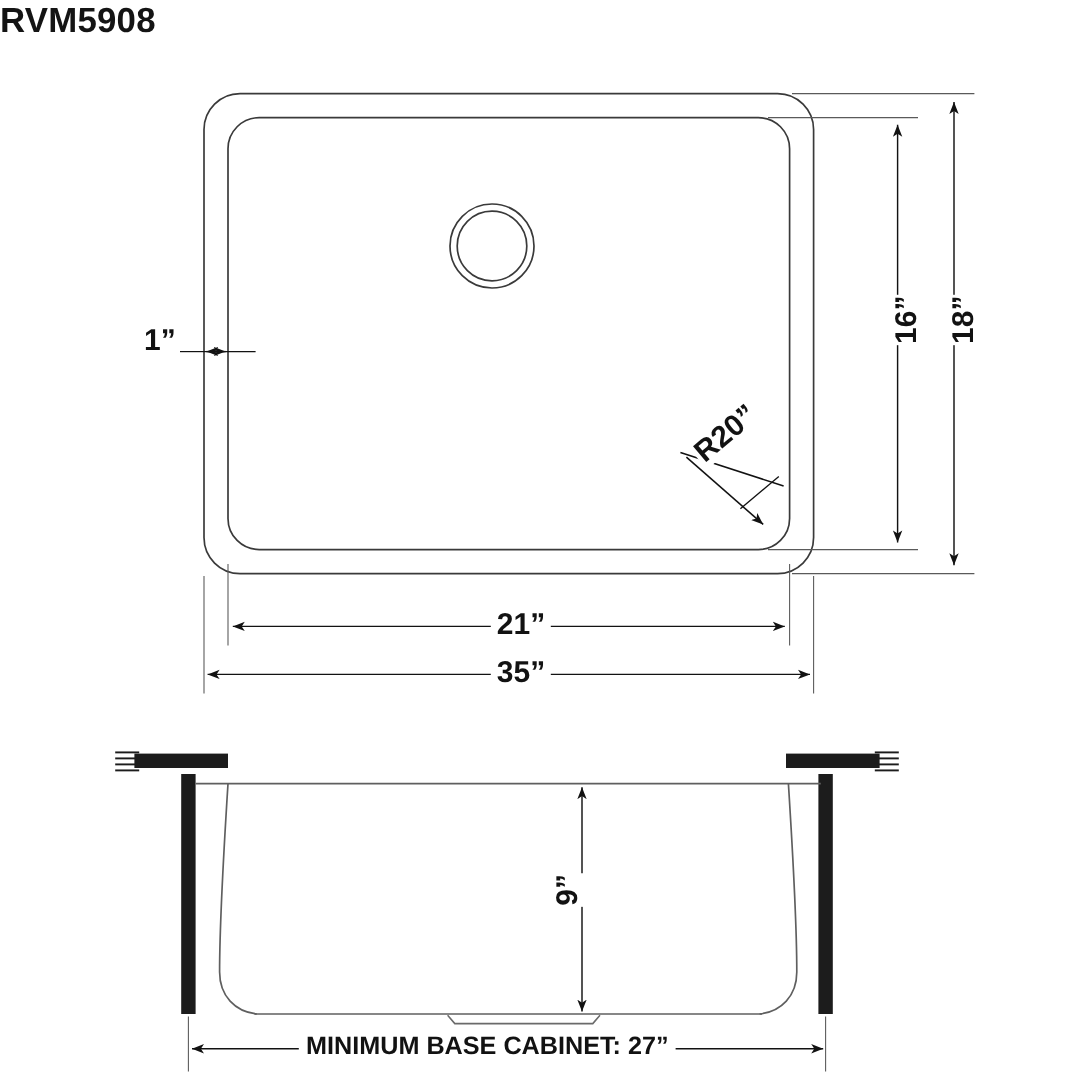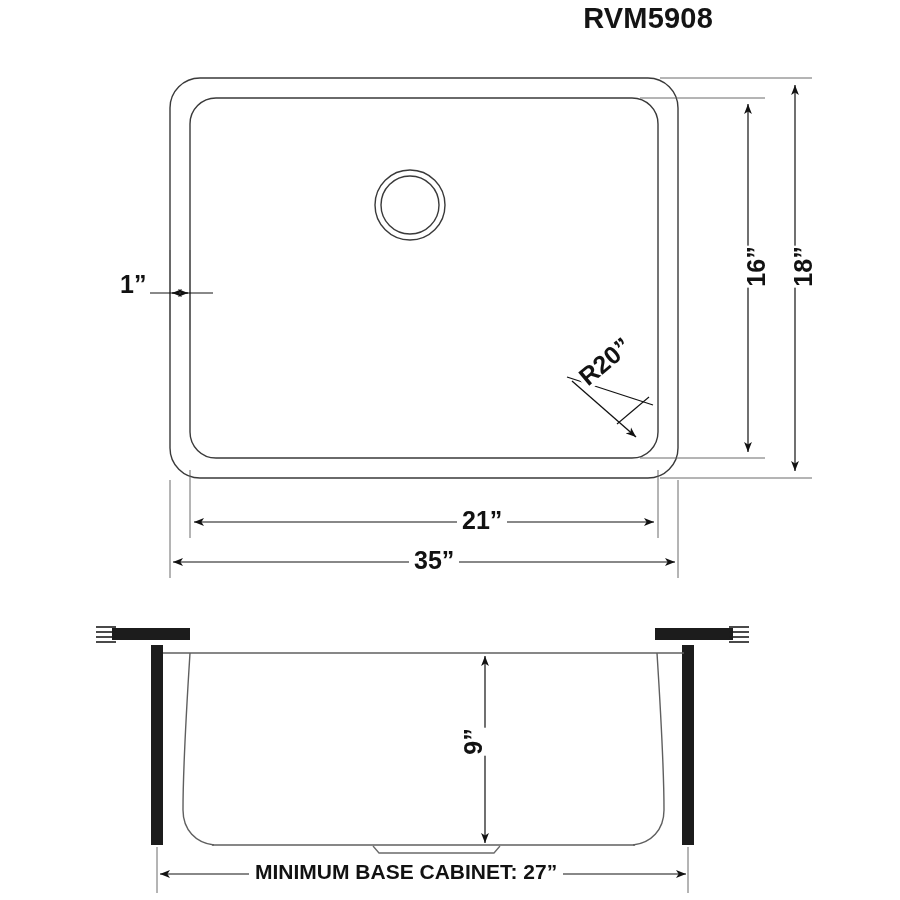--- a/index.html
+++ b/index.html
@@ -18,21 +18,21 @@
     position: relative;
     width: 900px;
     height: 900px;
     background: #ffffff;
   }
   #title {
     position: absolute;
     top: 2px;
     left: 0;
     width: 713px;
-    text-align: right;
+    text-align: left;
     font-size: 29px;
     font-weight: bold;
     letter-spacing: 0.2px;
     color: #141414;
     font-family: "Liberation Sans", sans-serif;
   }
   svg.draw {
     position: absolute;
     top: 0;
     left: 0;
@@ -44,21 +44,21 @@
     font-family: "Liberation Sans", sans-serif;
     font-weight: bold;
     color: #121212;
     white-space: nowrap;
     background: #ffffff;
     line-height: 1;
   }
   .t-1in   { font-size: 25px; left: 118px;  top: 272px; padding: 0 2px; }
   .t-16in  { font-size: 25px; left: 735px;  top: 252px; transform: rotate(-90deg); transform-origin: center center; padding: 2px 1px; }
   .t-18in  { font-size: 25px; left: 782px;  top: 252px; transform: rotate(-90deg); transform-origin: center center; padding: 2px 1px; }
-  .t-21in  { font-size: 25px; left: 409px;  top: 508px; padding: 0 5px; margin-left: 48px; }
+  .t-21in  { font-size: 25px; left: 409px;  top: 508px; padding: 0 5px; }
   .t-23in  { font-size: 25px; left: 409px;  top: 548px; padding: 0 5px; }
   .t-r20   { font-size: 25px; left: 573px;  top: 372px; transform: rotate(-40deg); transform-origin: left top; padding: 0 2px; }
   .t-9in   { font-size: 25px; left: 459px;  top: 727px; transform: rotate(-90deg); transform-origin: center center; padding: 2px 1px; }
   .t-cab   { font-size: 21px; left: 249px;  top: 861px; padding: 0 6px; }
 </style>
 </head>
 <body>
 
 <div id="sheet">
 

